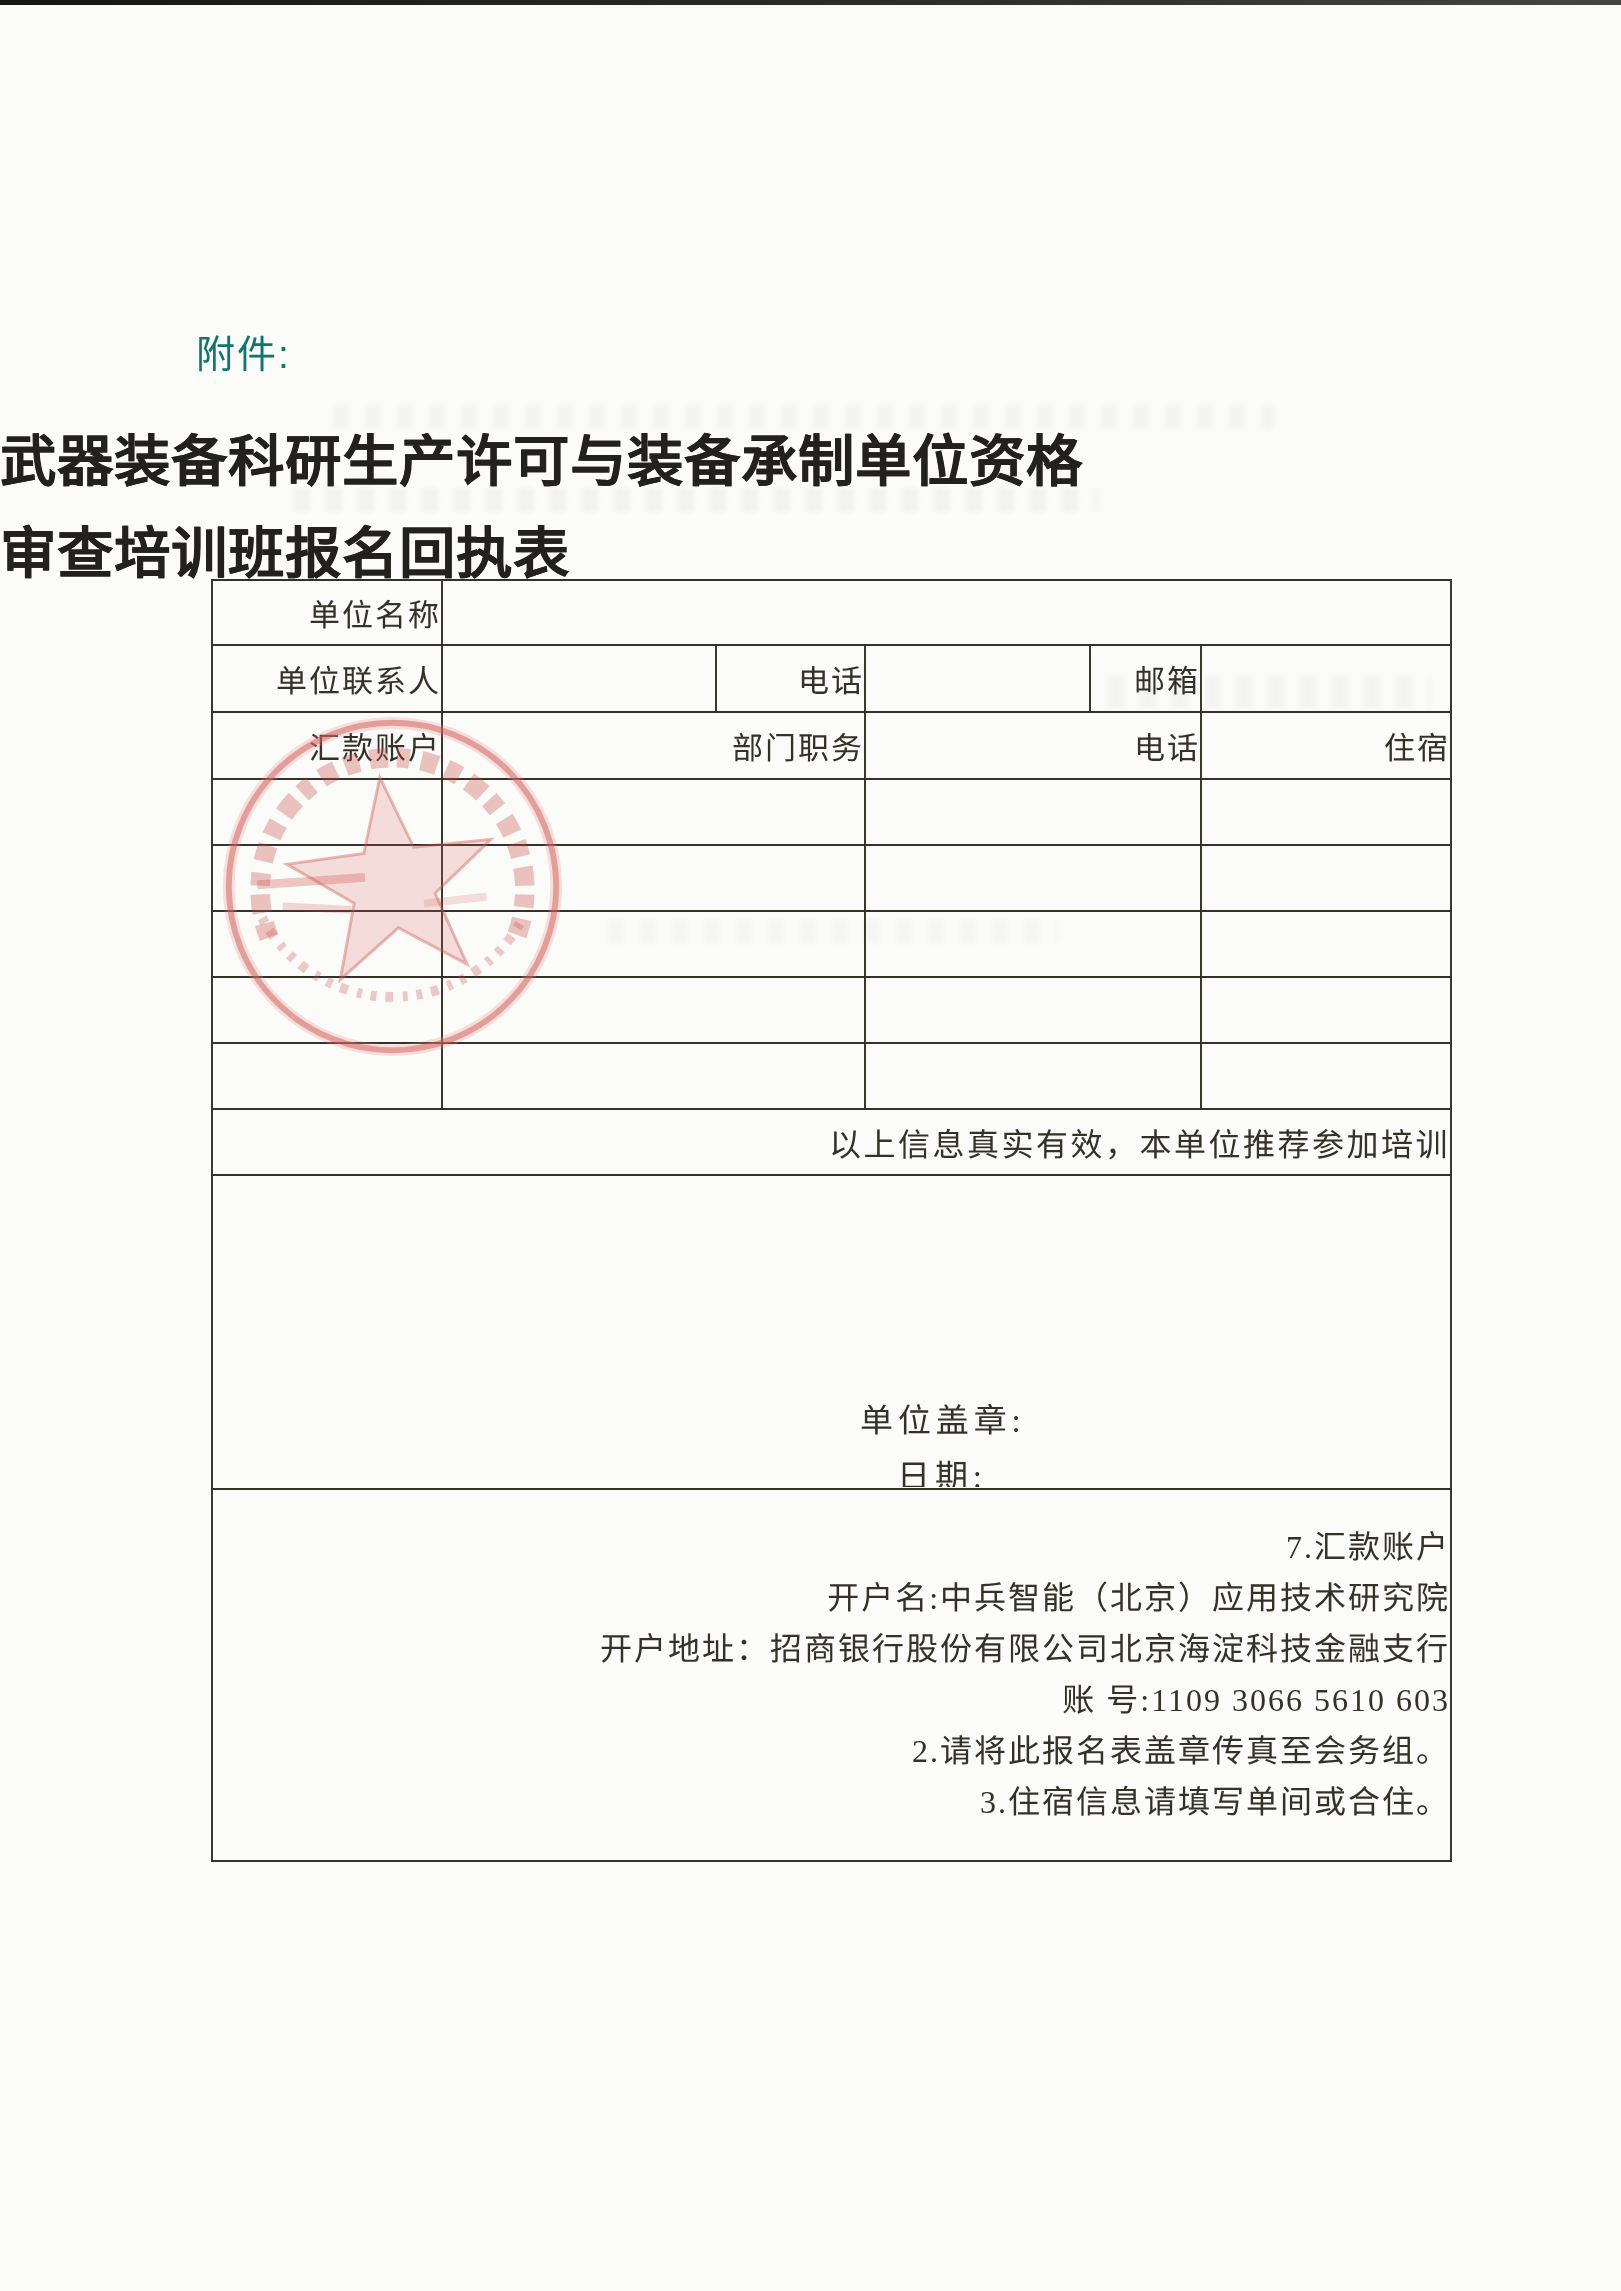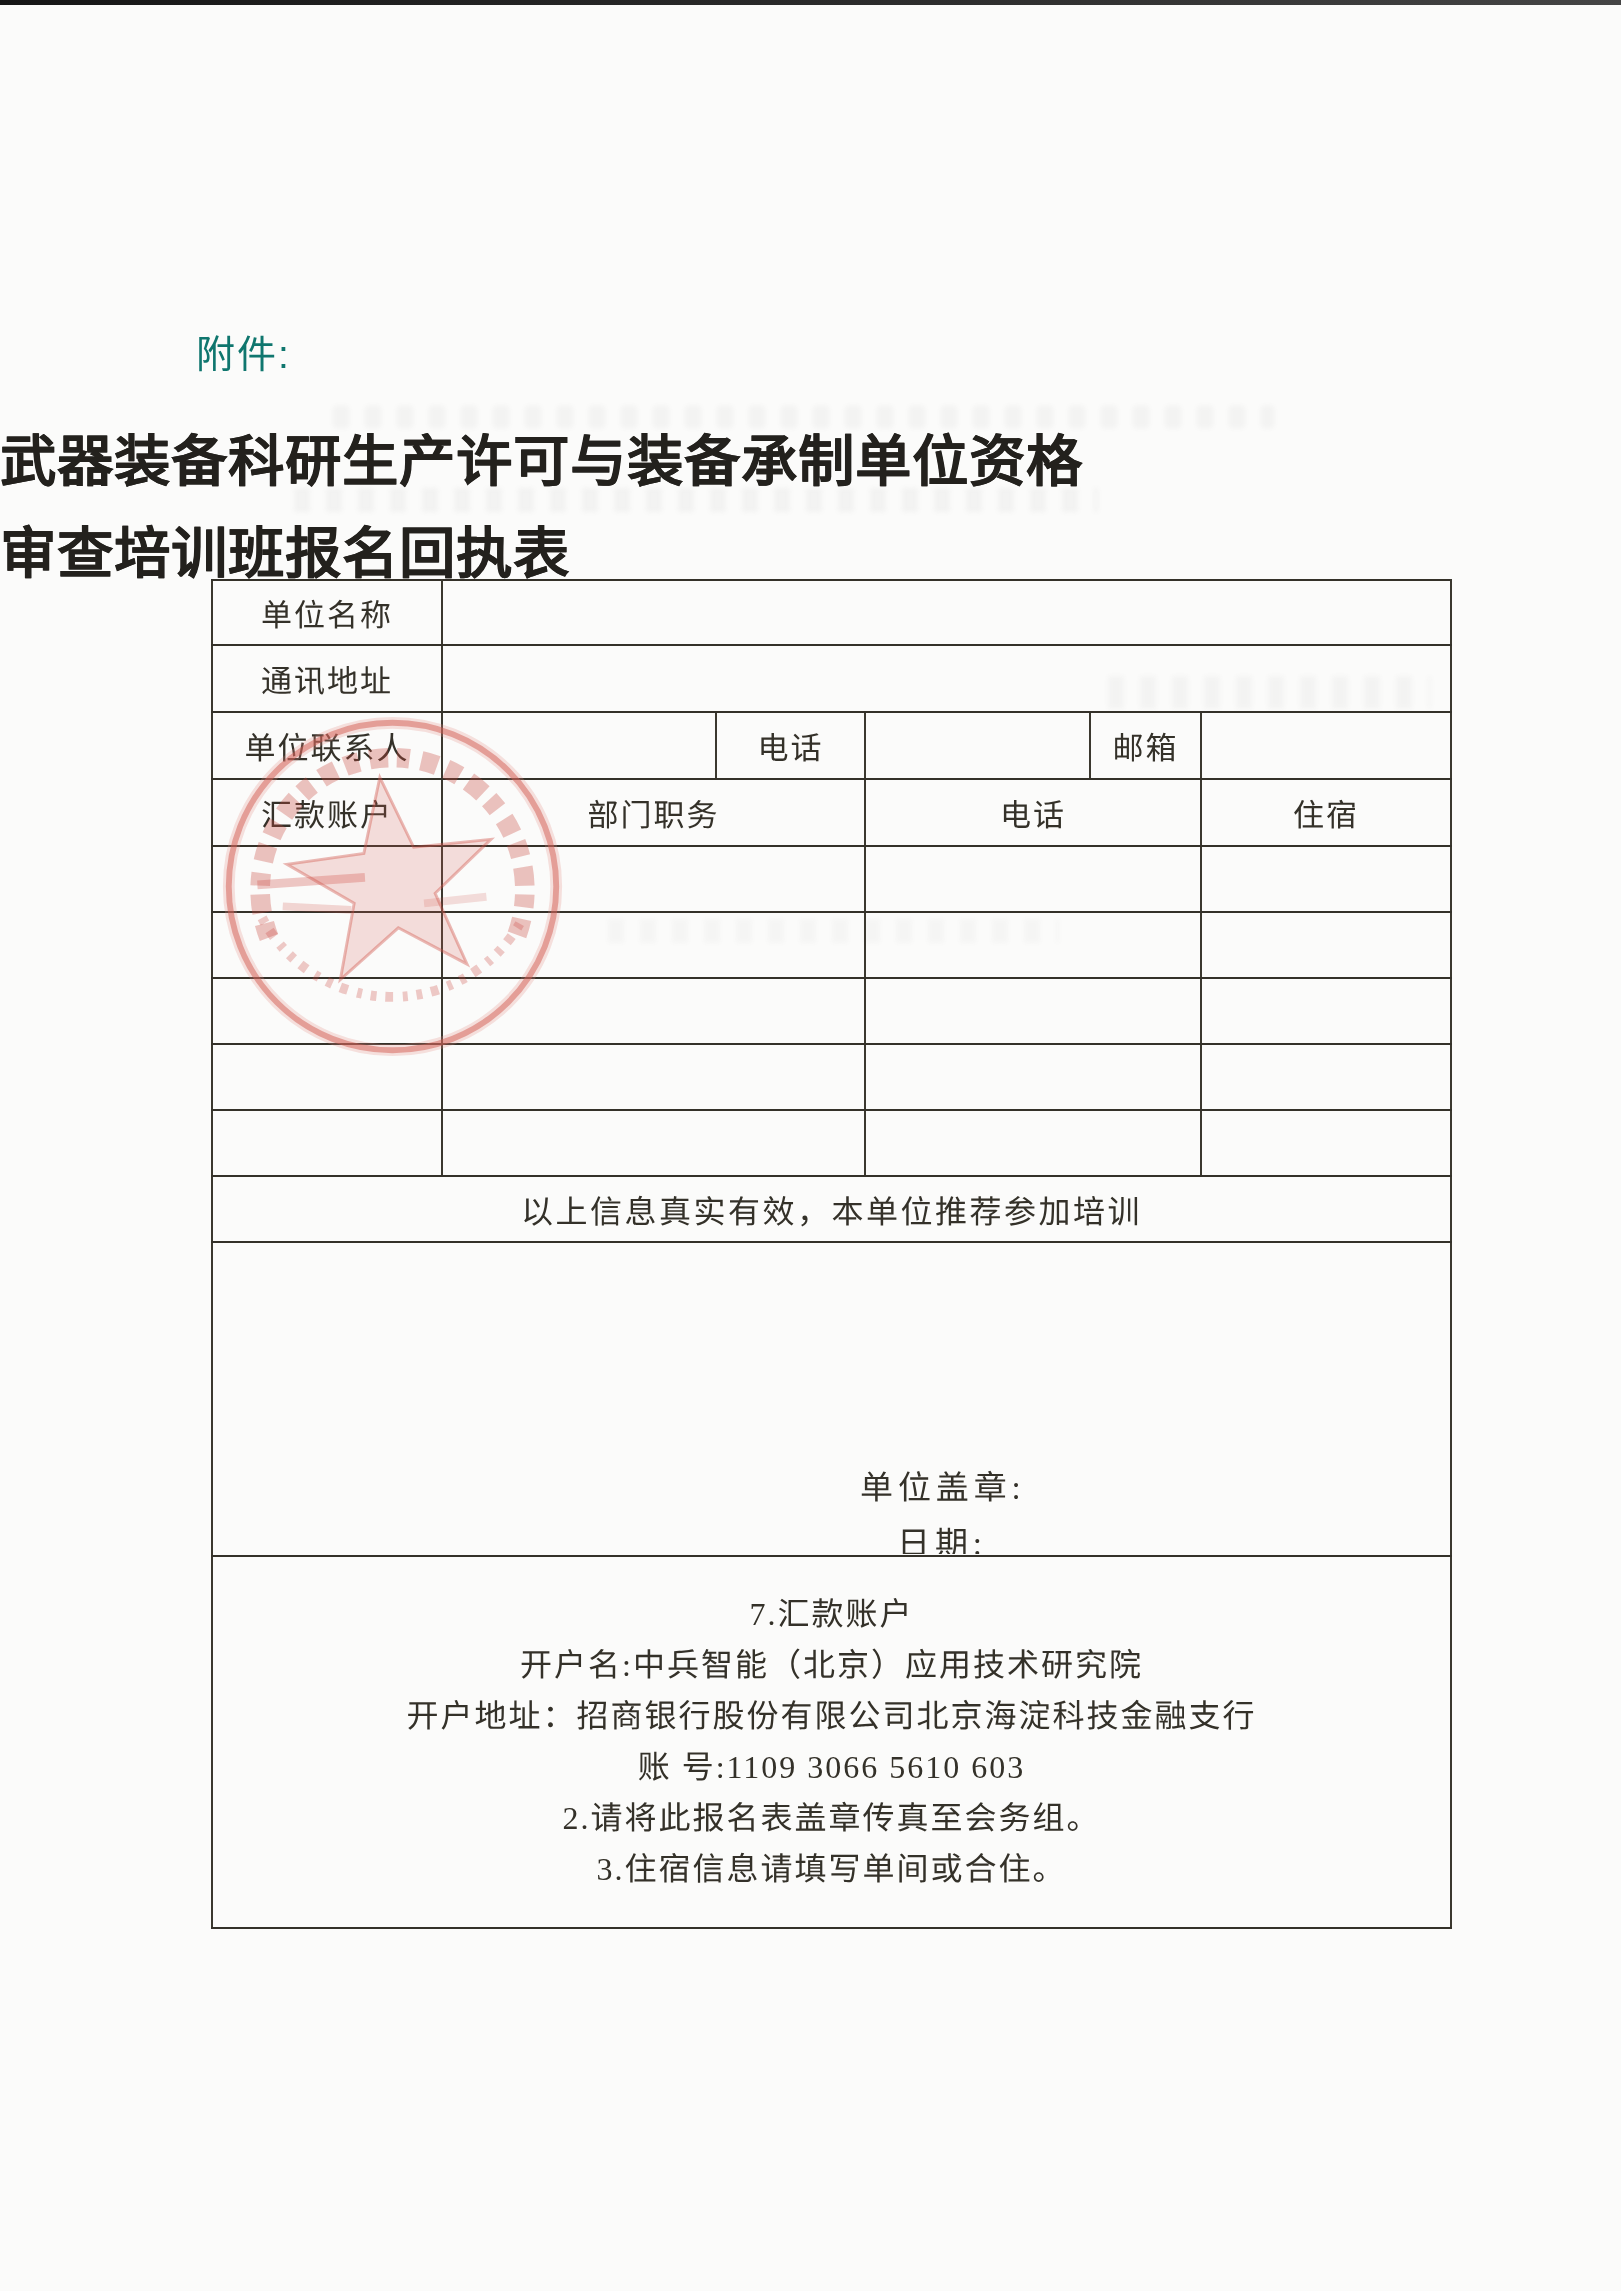--- a/index.html
+++ b/index.html
@@ -32,21 +32,21 @@
   table.form-table{
     position:absolute;left:211px;top:579px;width:1240px;
     border-collapse:collapse;table-layout:fixed;
   }
   table.form-table td{
     border-left:2px solid #3b382f;
     border-right:2px solid #3b382f;
     border-top:2.9px solid #343129;
     border-bottom:2.9px solid #343129;
     font-size:31px;color:#343129;
-    text-align:center;vertical-align:middle;
+    text-align:right;vertical-align:middle;
     letter-spacing:2px;
     padding:0;
     overflow:hidden;
   }
   tr.r-unit td{height:63px;}
   tr.r-addr td{height:65px;}
   tr.r-contact td{height:65px;margin-left:12px;}
   tr.r-head td{height:65px;}
   tr.r-empty td{height:64px;}
   tr.r-decl td{height:64px;letter-spacing:2.5px;font-size:32px;}
@@ -99,24 +99,20 @@
     <col style="width:230px">
       <col style="width:274px">
       <col style="width:149px">
     <col style="width:225px">
       <col style="width:111px">
       <col style="width:250px">
   </colgroup>
   <tbody>
     <tr class="r-unit">
       <td>单位名称</td>
-      <td colspan="5"></td>
-    </tr>
-    <tr class="r-addr">
-      <td>通讯地址</td>
       <td colspan="5"></td>
     </tr>
     <tr class="r-contact">
       <td>单位联系人</td>
       <td></td>
       <td>电话</td>
       <td></td>
       <td>邮箱</td>
       <td></td>
     </tr>

